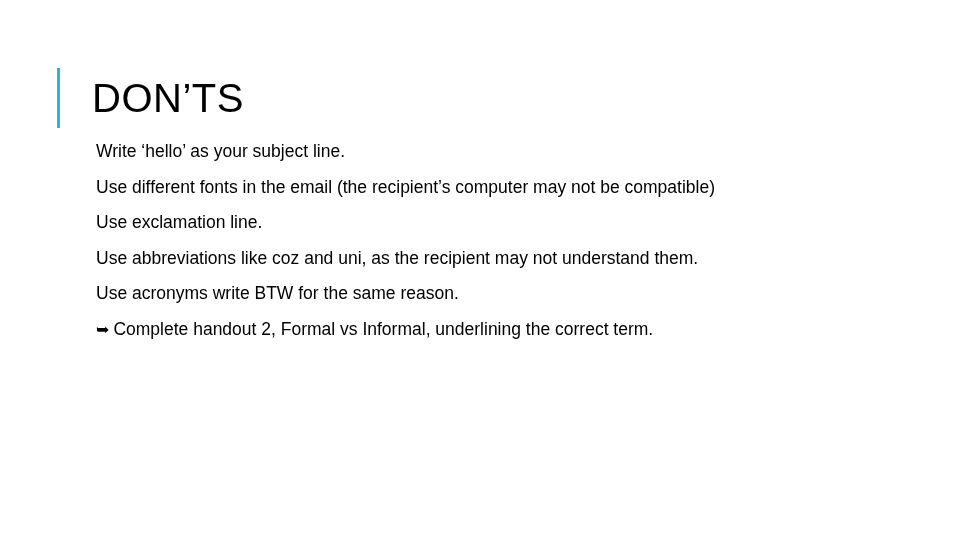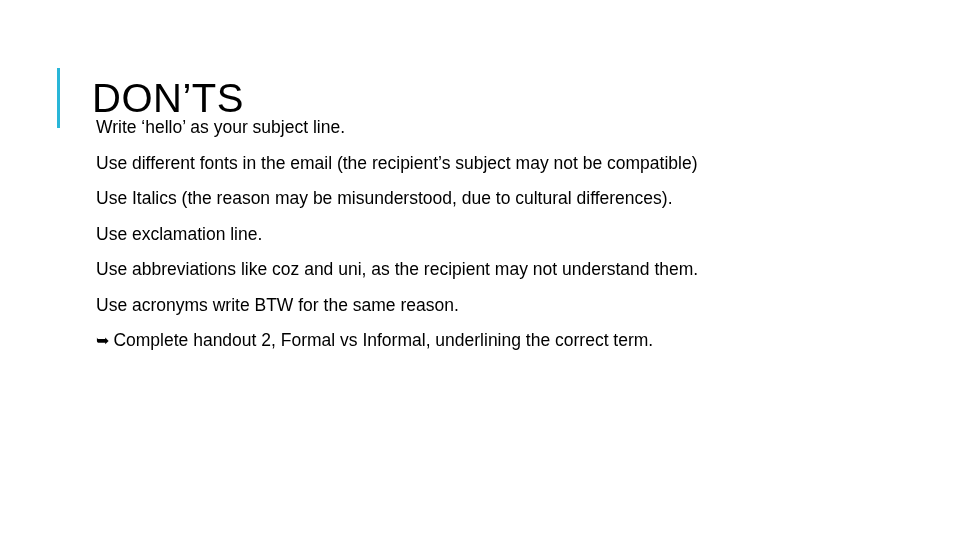--- a/index.html
+++ b/index.html
@@ -37,21 +37,21 @@
     line-height: 60px;
     color: #000000;
     font-weight: normal;
     letter-spacing: 0.5px;
     padding-left: 32px;
     white-space: nowrap;
   }
   .body-block {
     position: absolute;
     left: 96px;
-    top: 116px;
+    top: 140px;
     width: 790px;
   }
   .bullet {
     font-size: 17.5px;
     line-height: 22.5px;
     color: #000000;
     margin-bottom: 13px;
   }
   .bullet:last-child {
     margin-bottom: 4px;
@@ -70,22 +70,21 @@
 
 <div class="slide">
 
   <div class="title-block">
     <div class="title-bar"></div>
     <div class="slide-title">DON’TS</div>
   </div>
 
   <div class="body-block">
     <div class="bullet">Write ‘hello’ as your subject line.</div>
-    <div class="bullet">Use different fonts in the email (the recipient’s subject may not be compatible)</div>
-    <div class="bullet">Use Italics (the reason may be misunderstood, due to cultural differences).</div>
+    <div class="bullet">Use different fonts in the email (the recipient’s computer may not be compatible)</div>
     <div class="bullet">Use exclamation line.</div>
     <div class="bullet">Use abbreviations like coz and uni, as the recipient may not understand them.</div>
     <div class="bullet">Use acronyms write BTW for the same reason.</div>
     <div class="bullet final">
       <span class="arrow-glyph">➥</span><span>Complete handout 2, Formal vs Informal, underlining the correct term.</span>
     </div>
   </div>
 
 </div>
 

